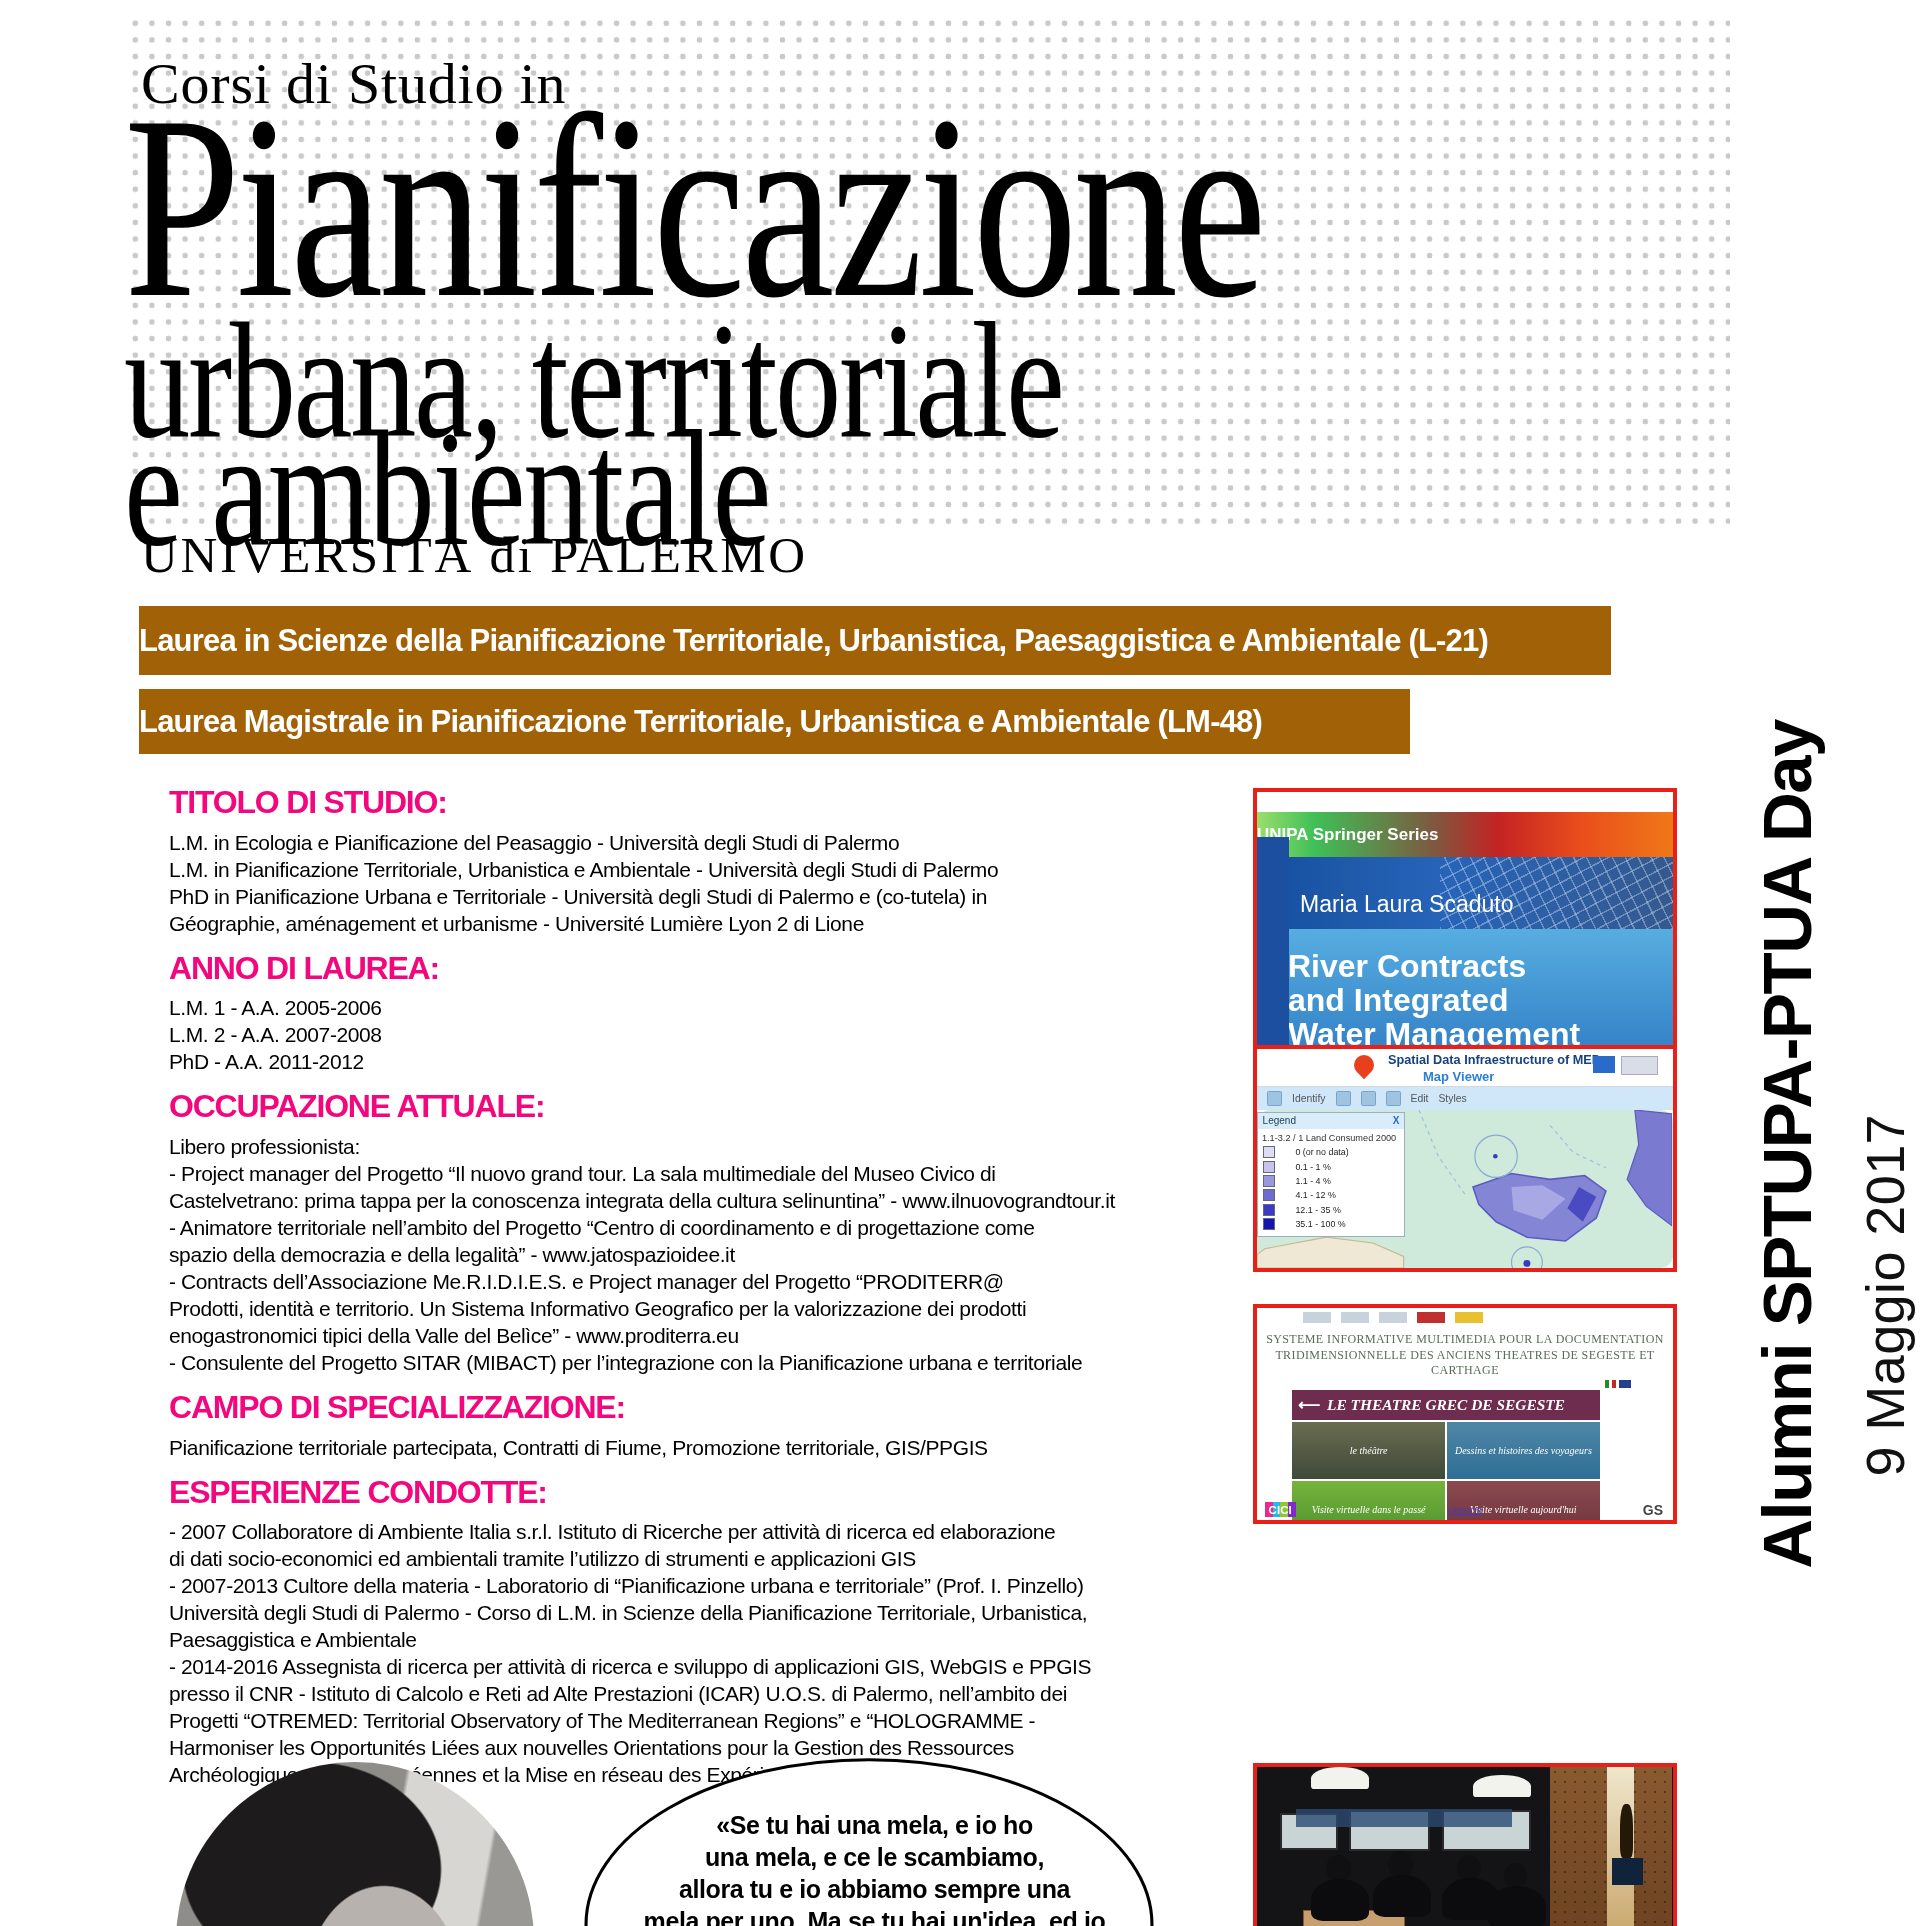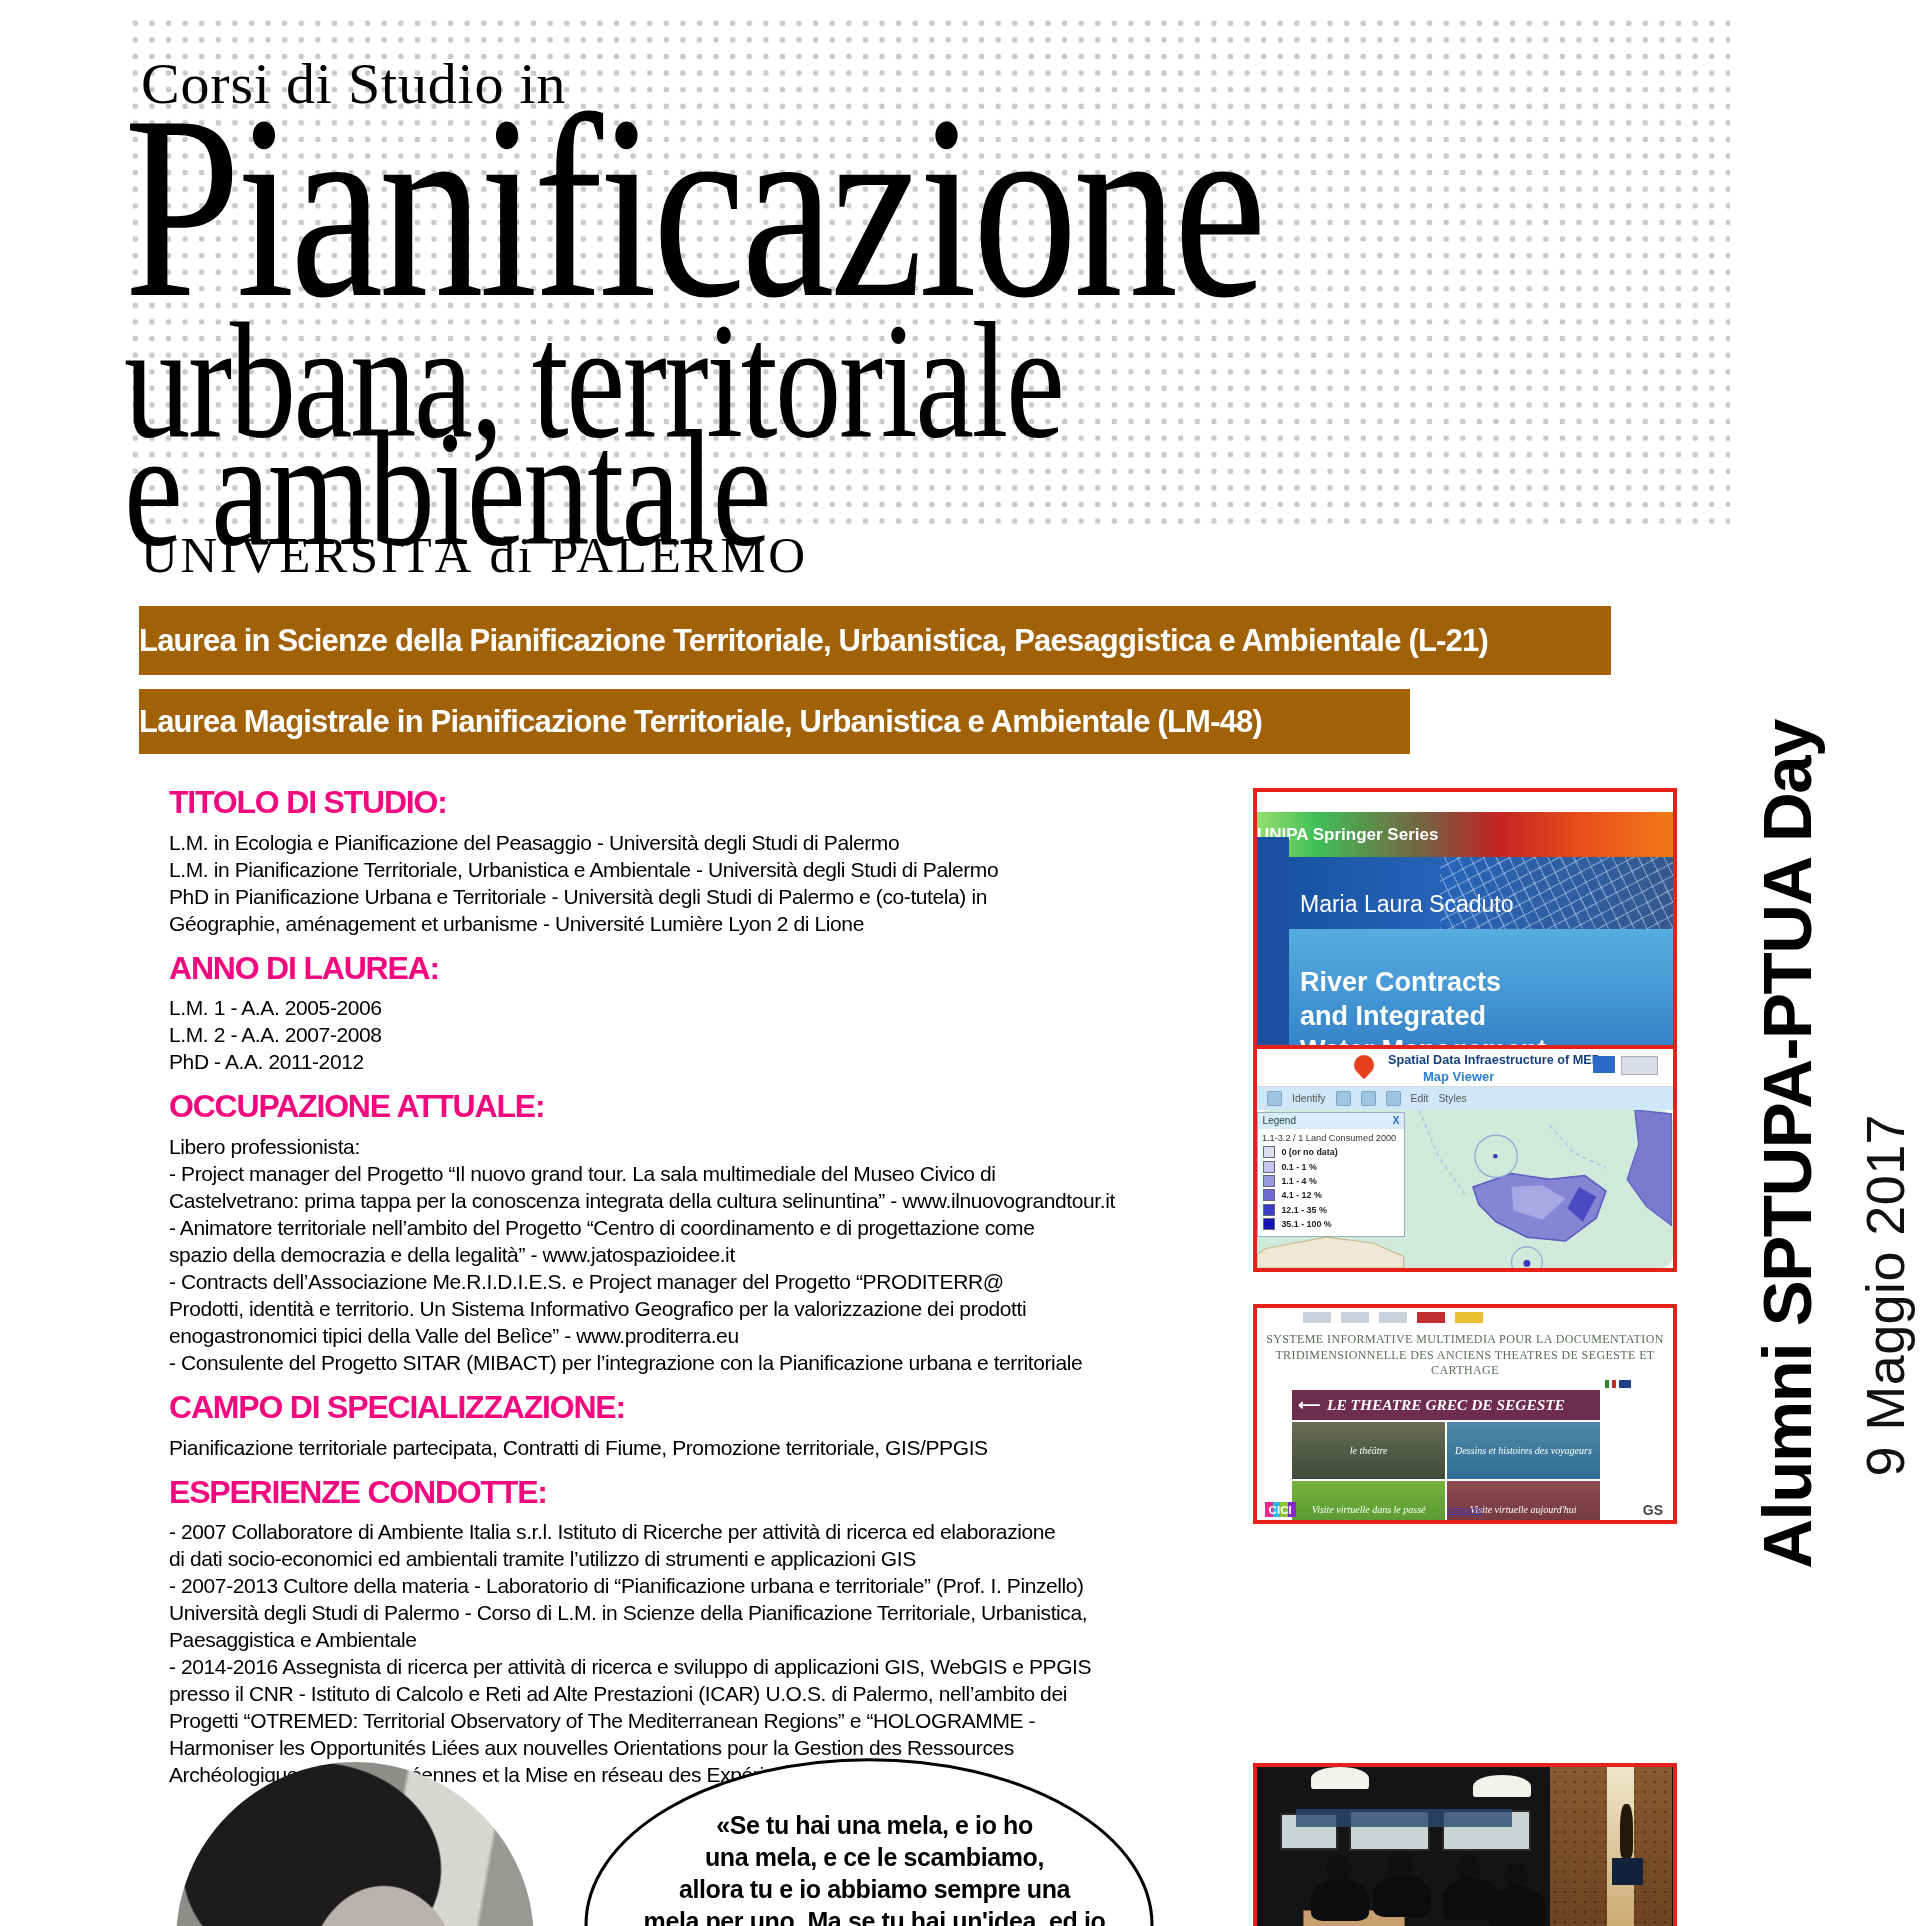--- a/index.html
+++ b/index.html
@@ -42,38 +42,38 @@
   .frame{left:1253px;width:424px;border:4.6px solid #E8201A;box-sizing:border-box;background:#fff;overflow:hidden;}
   
   .bk-series{height:45px;background:linear-gradient(90deg,#9ade6e,#3fbf57 14%,#7c5a40 42%,#c42323 58%,#e94e1b 78%,#f07818);
              color:#fff;font-weight:bold;font-size:17px;display:flex;align-items:center;margin-top:20px;}
   .bk-author{height:72px;background:linear-gradient(90deg,#164f9e,#2764b8 45%,#35598e);position:relative;color:#fff;}
   .bk-author .nm{position:absolute;left:43px;bottom:10.8px;font-size:23px;}
   .bk-grid{position:absolute;right:0;top:0;width:56%;height:100%;opacity:.8;
      background:repeating-linear-gradient(64deg,rgba(220,235,255,.45) 0 1.5px,transparent 1.5px 11.6px),
                 repeating-linear-gradient(-28deg,rgba(220,235,255,.45) 0 1.5px,transparent 1.5px 11.6px);}
   .bk-main{height:139px;background:linear-gradient(180deg,#57ade0,#2f7cc4);position:relative;color:#fff;}
-  .bk-main .tl{position:absolute;left:43px;top:20px;font-size:27px;font-weight:bold;line-height:34px;margin-top:16px;}
+  .bk-main .tl{position:absolute;left:31px;top:20px;font-size:32px;font-weight:bold;line-height:34px;}
   .bk-stripe{position:absolute;left:0;top:45px;width:32px;height:211px;background:#1d4fa0;}
   
   .mv-header{height:37px;background:#fff;position:relative;border-bottom:0.8px solid #d8d8d8;}
   .mv-pin{position:absolute;left:97px;top:6.2px;width:20px;height:20px;background:#e8401c;
           border-radius:50% 50% 50% 0;transform:rotate(-45deg);}
   .mv-t1{position:absolute;left:131px;top:3.9px;font-size:12.7px;font-weight:bold;color:#16407e;}
   .mv-t2{position:absolute;left:166px;top:20px;font-size:13px;font-weight:bold;color:#2a7fd4;}
   .mv-logo1{position:absolute;right:58px;top:7px;width:21.6px;height:17px;background:#2a6ac8;}
   .mv-logo2{position:absolute;right:15.4px;top:7px;width:35px;height:17px;background:#d8dde8;border:0.4px solid #aab;}
   .mv-toolbar{height:23px;background:#cfe7f8;display:flex;align-items:center;gap:10px;padding-left:10px;font-size:10.4px;color:#555;}
   .mv-ic{width:13px;height:13px;background:#9fc4e2;border:0.4px solid #7aa3c6;border-radius:1.5px;}
   .mv-map{height:158px;background:#cfe9da;position:relative;border-radius:13px;}
   .mv-legend{position:absolute;left:0;top:2.3px;width:146px;height:123px;background:#fff;border:0.8px solid #9ab0c0;}
   .mv-legend .lh{height:15.4px;background:#d8ecfa;display:flex;align-items:center;justify-content:space-between;
                  padding:0 4.6px;font-size:10px;color:#245;}
   .mv-legend .ds{font-size:9.2px;color:#333;margin:4.6px 3.9px 3.1px 3.9px;}
-  .lrow{display:flex;align-items:center;gap:6px;margin:2.3px 0 0 5.4px;font-size:8.9px;color:#222;font-weight:bold;}
+  .lrow{display:flex;align-items:center;gap:20px;margin:2.3px 0 0 5.4px;font-size:8.9px;color:#222;}
   .lsw{width:10px;height:10px;border:0.4px solid #667;}
   
   .hg{background:#fff;position:relative;color:#5a6b5a;}
   .hg-logos{position:absolute;left:46px;top:3.9px;display:flex;gap:10px;}
   .hg-logos div{width:28px;height:11.6px;background:#c8d2dc;}
   .hg-t{position:absolute;width:100%;text-align:center;font-family:"Liberation Serif",serif;font-size:12px;letter-spacing:0.4px;}
   .hg-flags{position:absolute;right:42px;top:72px;display:flex;gap:3.1px;}
   .hg-banner{position:absolute;left:35px;top:82px;width:308px;height:30px;background:#6e2d4e;color:#fff;
              display:flex;align-items:center;justify-content:center;font-family:"Liberation Serif",serif;
              font-style:italic;font-weight:bold;font-size:15.4px;}

